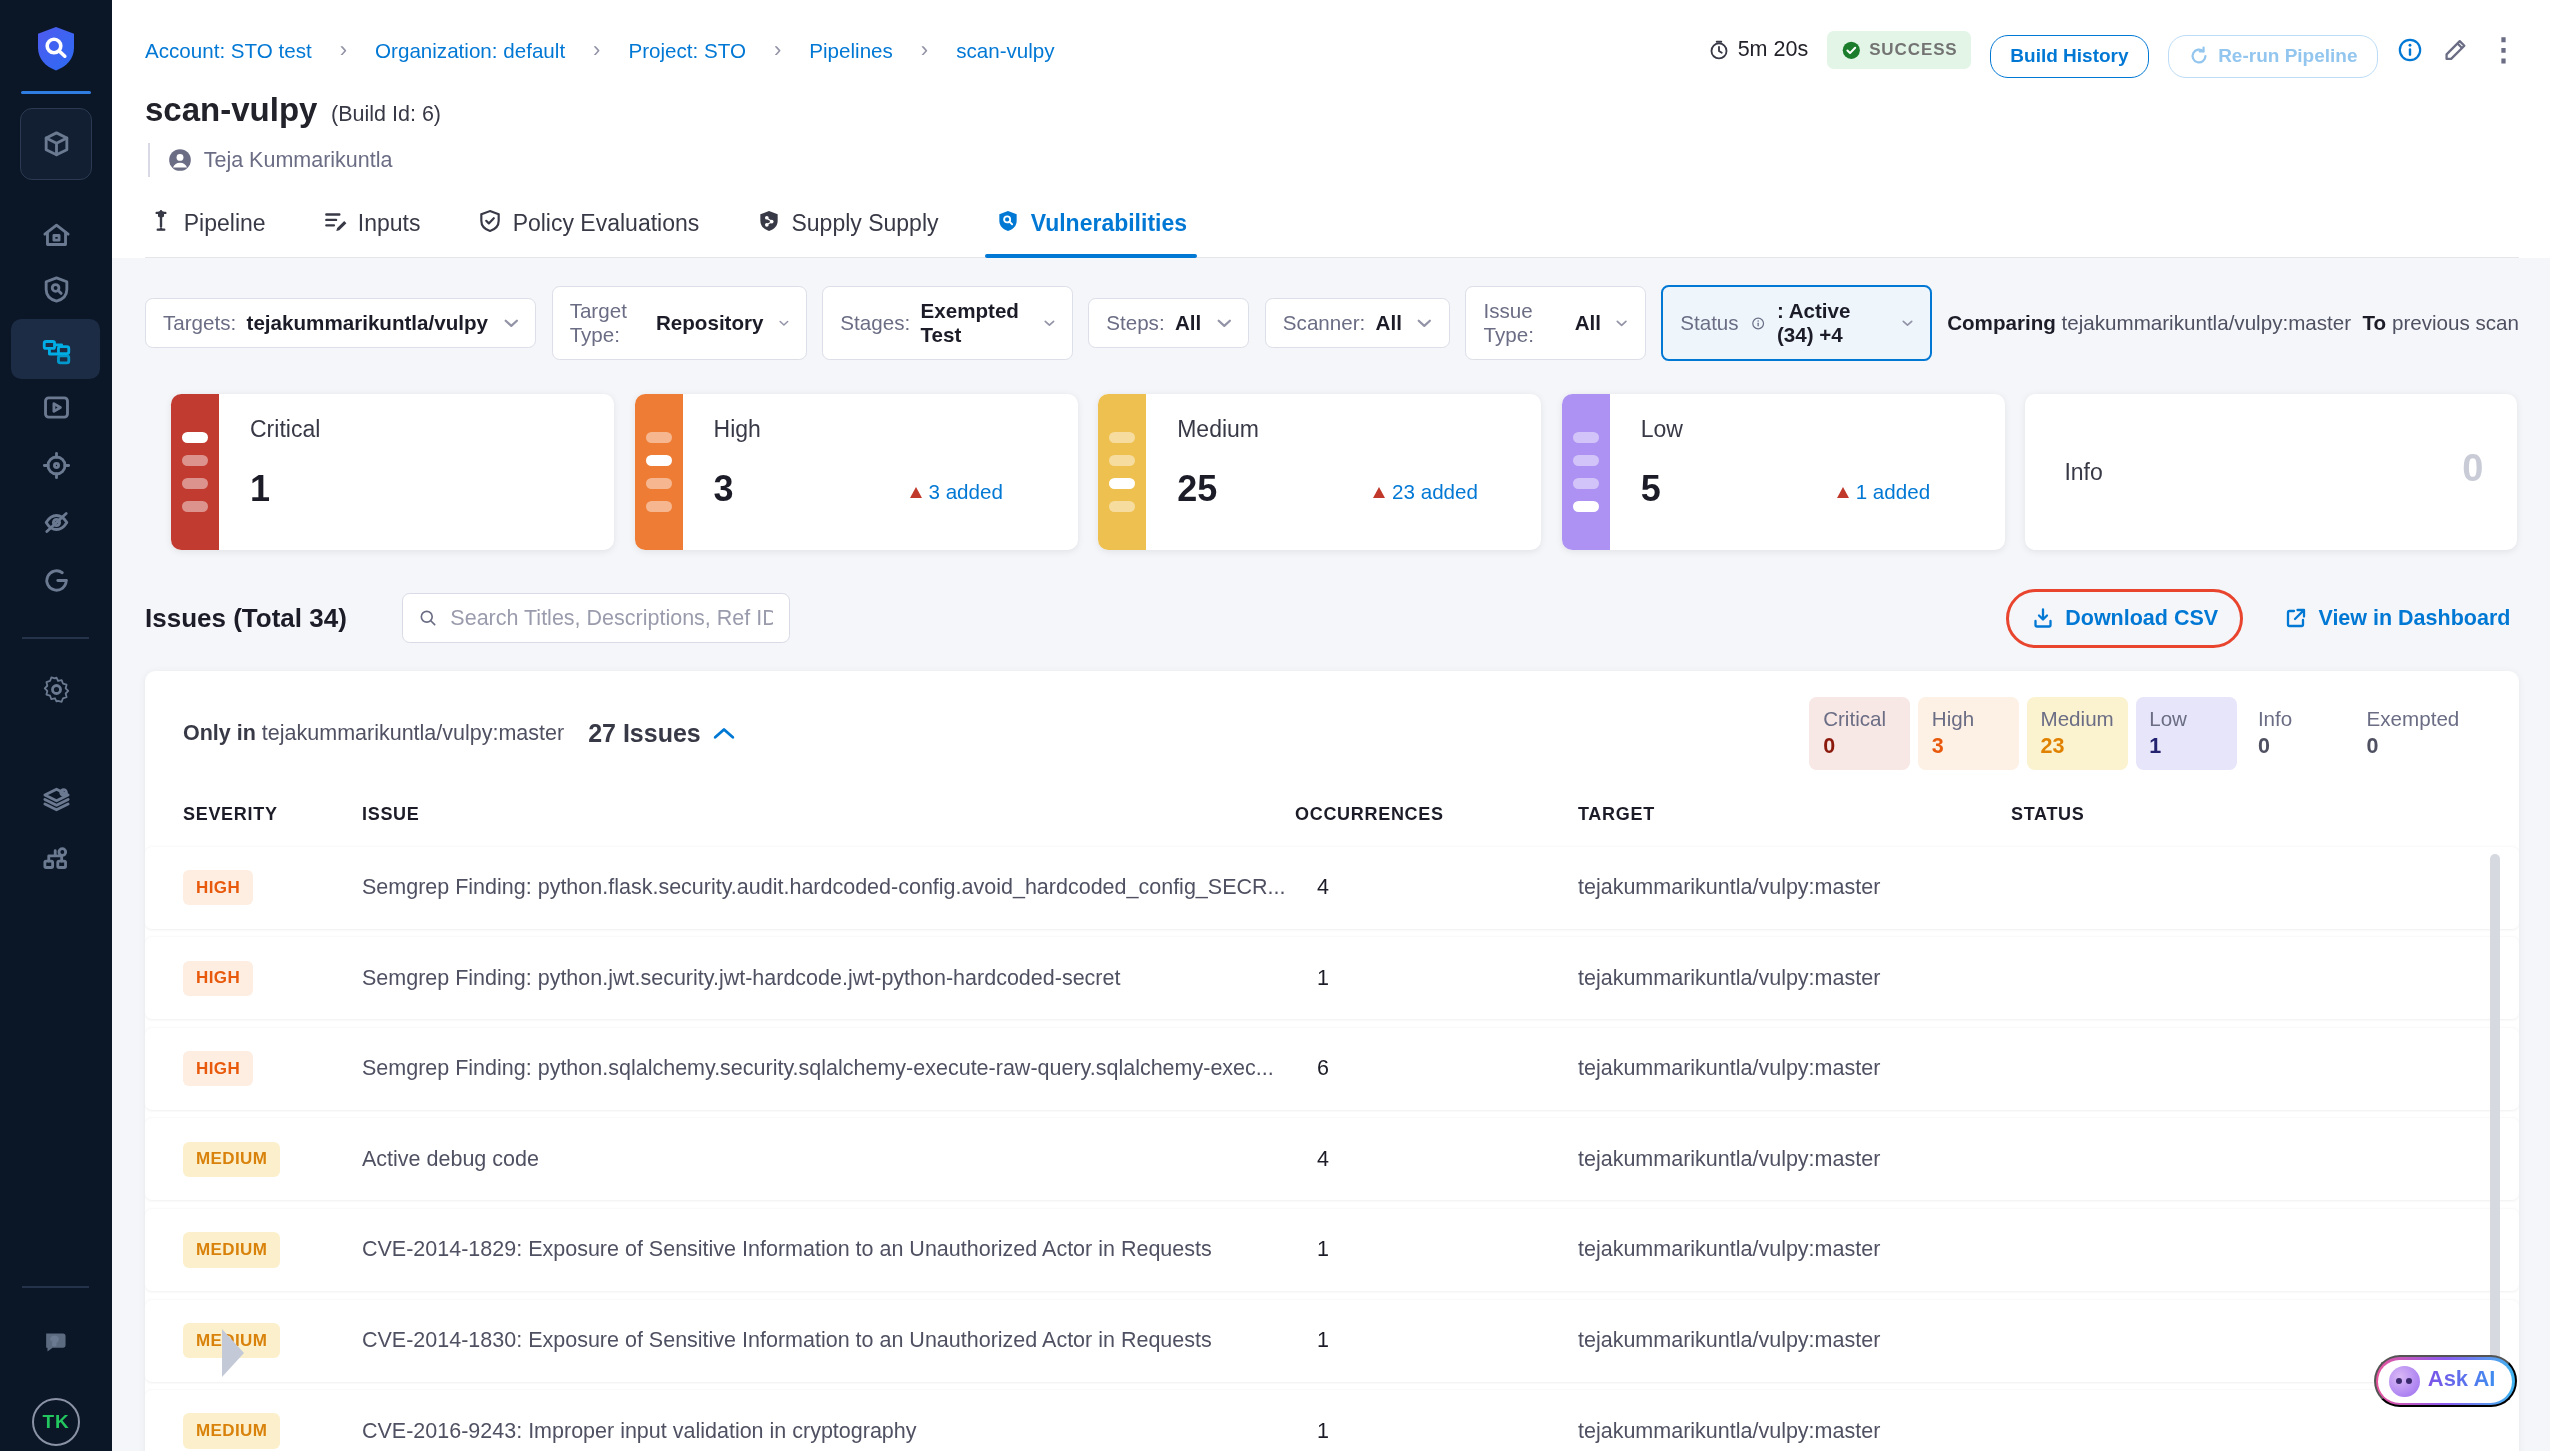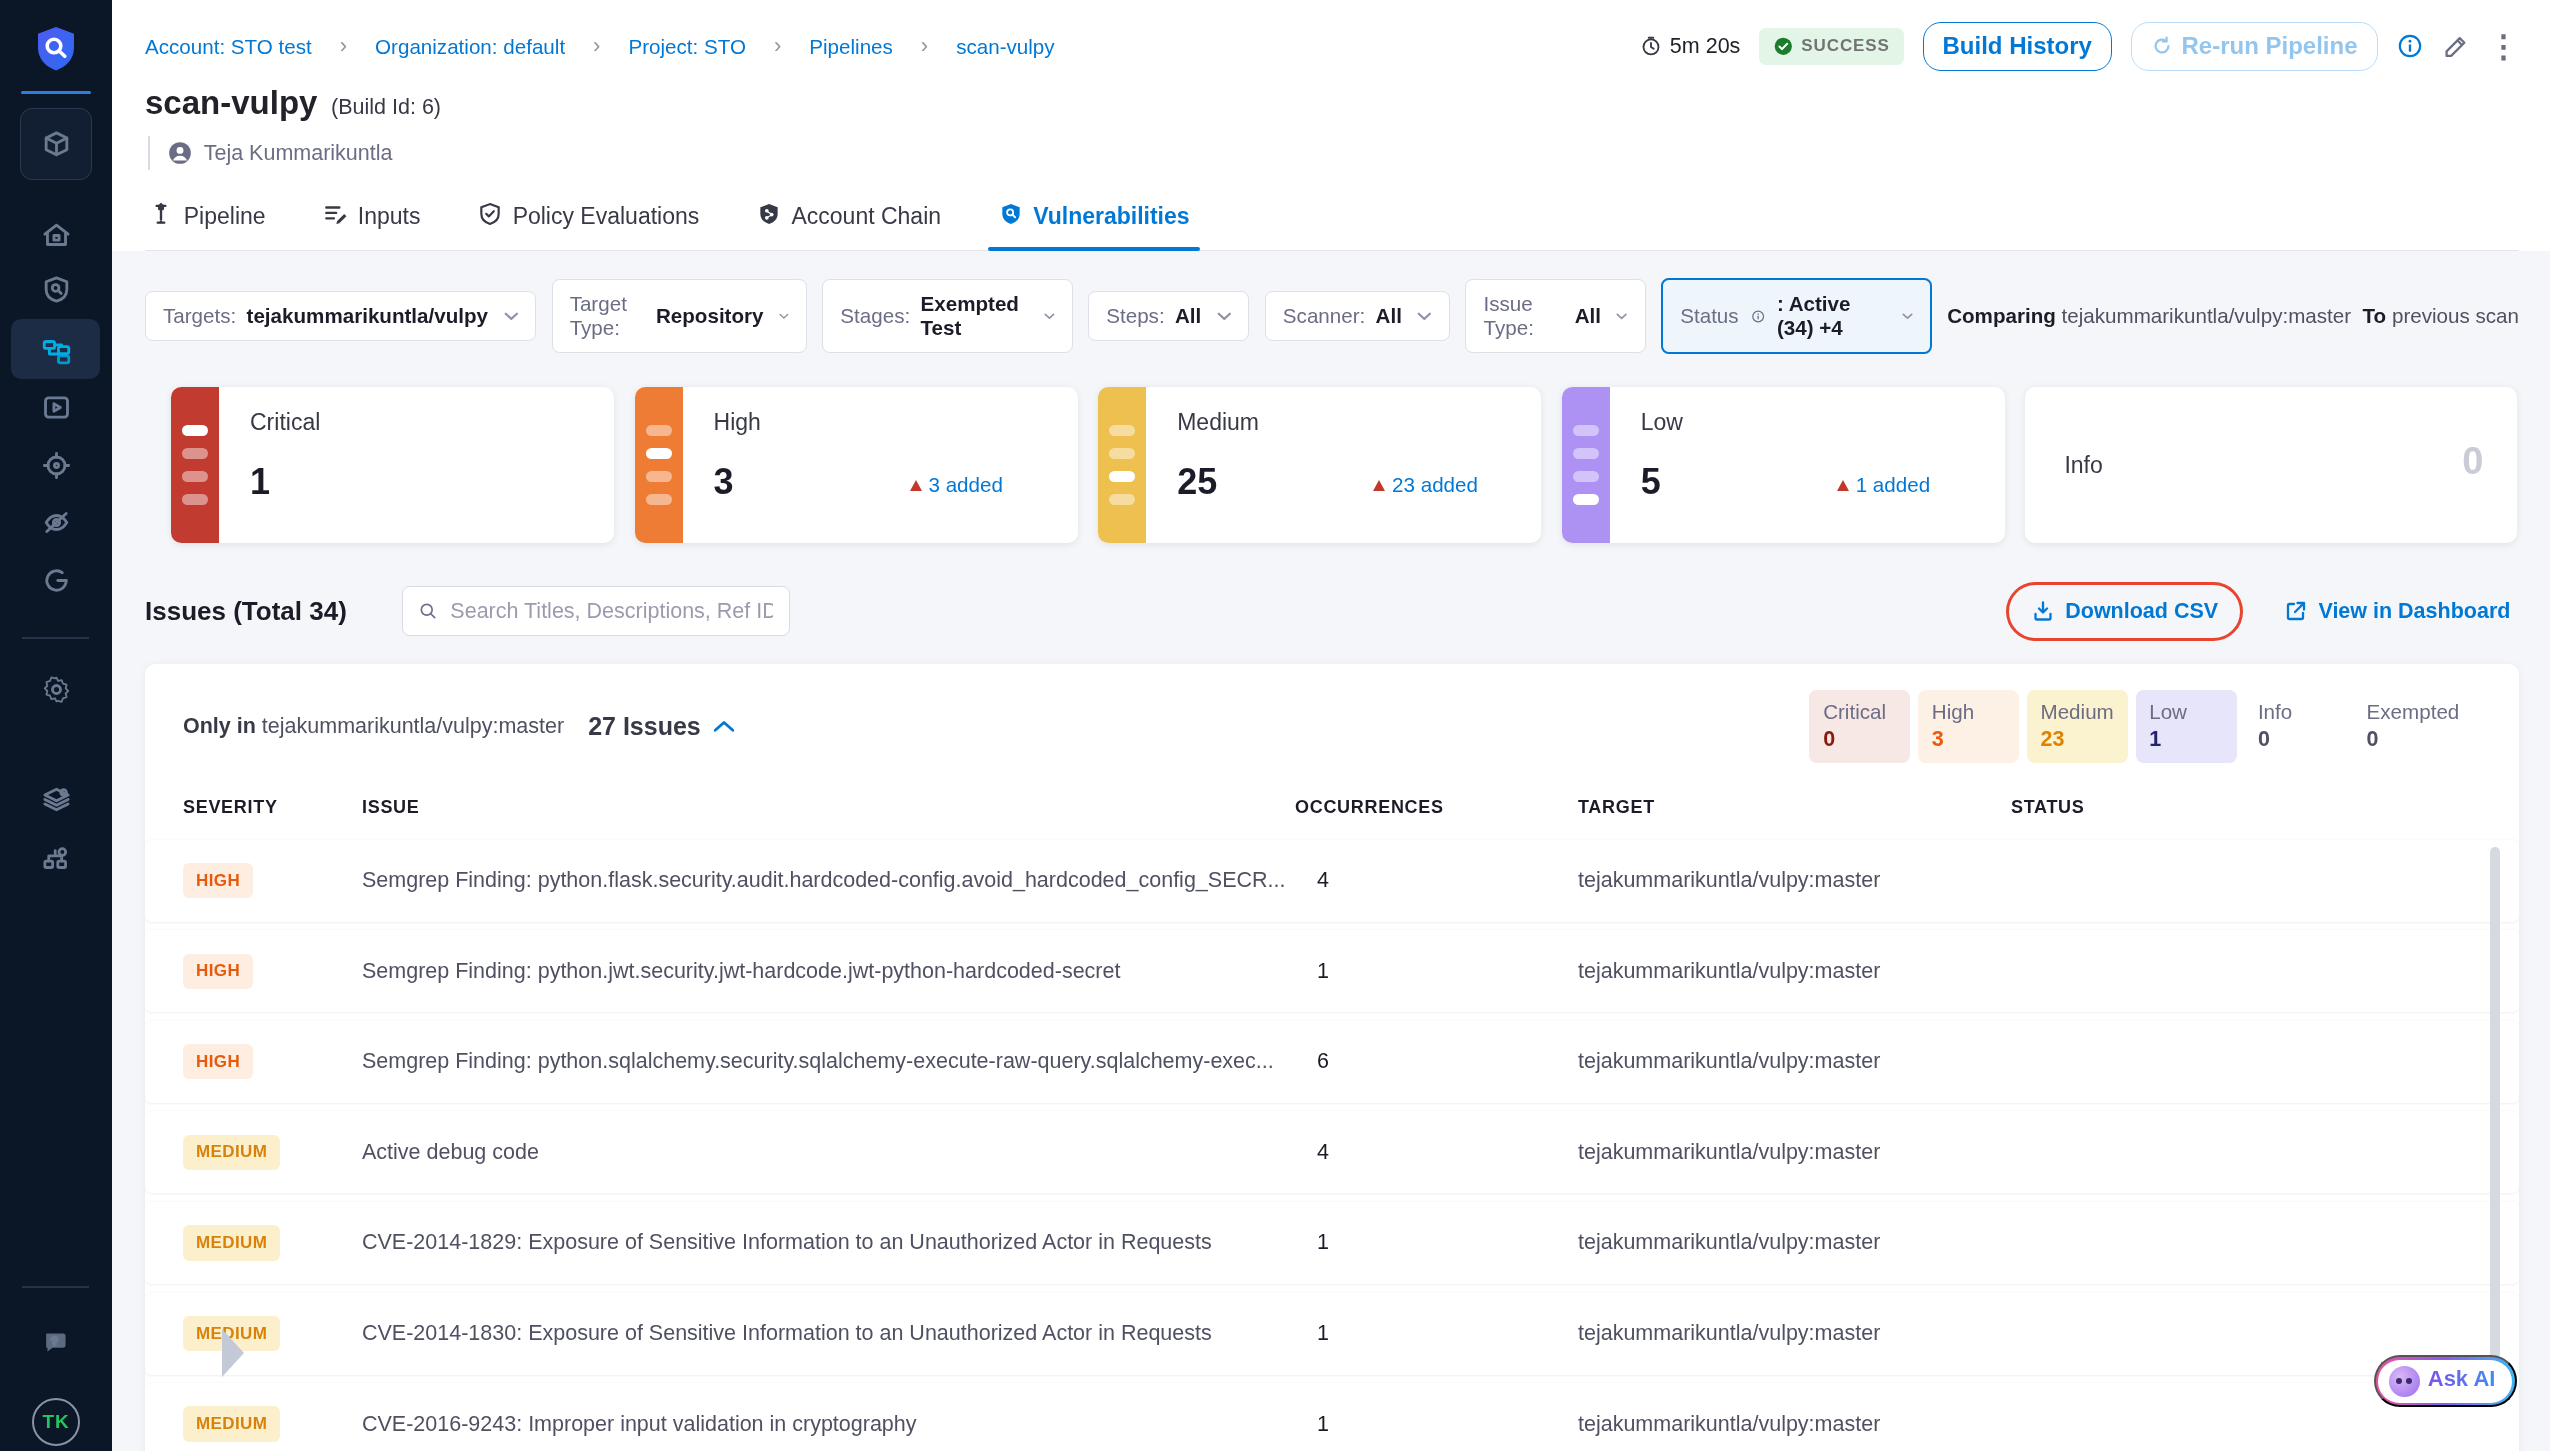--- a/index.html
+++ b/index.html
@@ -22,21 +22,21 @@
   
   .main { position:relative; flex:1; height:1451px; background:#f4f6f9; }
   .topbar-wrap { background:#ffffff; padding:0 31px 0 33px; }
   .crumb-row { display:flex; align-items:center; padding-top:22px; }
   .crumbs { display:flex; align-items:flex-end; gap:28px; font-size:20.6px; }
   .crumb { color:#0278d5; cursor:pointer; }
   .crumb-sep { color:#9293a6; font-size:22px; }
   .top-actions { margin-left:auto; display:flex; align-items:center; gap:19px; }
   .duration { display:flex; align-items:center; gap:7.7px; font-size:21.5px; color:#22222a; }
   .badge-success { display:flex; align-items:center; gap:7.7px; background:#e2f5e6; color:#737373; font-weight:bold; font-size:17px; letter-spacing:0.9px; border-radius:6.9px; padding:8.6px 13.7px; }
-  .btn { font-size:24px; font-weight:600; border-radius:18px; padding:9.4px 19px; background:#fff; cursor:pointer; display:flex; align-items:center; gap:8.6px; }
+  .btn { font-size:19px; font-weight:600; border-radius:18px; padding:9.4px 19px; background:#fff; cursor:pointer; display:flex; align-items:center; gap:8.6px;margin-top:13px; }
   .btn-primary-outline { border:1.7px solid #0278d5; color:#0278d5; }
   .btn-disabled { border:1.7px solid #bcdcf7; color:#93c6ef; }
   .icon-btn { background:none; border:none; cursor:pointer; display:flex; align-items:center; }
   .title-row { display:flex; align-items:baseline; gap:13.7px; margin-top:13.7px; }
   .page-title { font-size:33px; font-weight:bold; color:#22222a; }
   .build-id { font-size:21.5px; color:#383946; }
   .byline { display:flex; align-items:center; gap:10.3px; margin-top:13.7px; margin-left:3.4px; padding-left:17px; border-left:2.6px solid #d9dae6; color:#6b6d85; font-size:21.5px; height:34px; }
   .tabs { display:flex; align-items:flex-end; gap:50px; margin-top:22px; border-bottom:1.7px solid #e4e6ea; }
   .tab { display:flex; align-items:center; gap:9.4px; font-size:23px; color:#383946; padding:8.6px 3.4px 17px 3.4px; position:relative; cursor:pointer; }
   .tab.active { color:#0278d5; font-weight:600; }
@@ -310,21 +310,21 @@
             <span>Policy Evaluations</span>
           </div>
           <div class="tab">
             <span><svg viewBox="0 0 24 24" width="26" height="26">
                 <path d="M12 2.8l8 3v6c0 4.9-3.4 8-8 9.4-4.6-1.4-8-4.5-8-9.4v-6z" fill="#383946"></path>
                 <circle cx="10" cy="9" r="1.7" fill="#fff"></circle>
                 <circle cx="14.5" cy="12.5" r="1.7" fill="#fff"></circle>
                 <circle cx="10" cy="15.5" r="1.7" fill="#fff"></circle>
                 <path d="M10.8 10l3 1.8M13.6 13.4l-2.8 1.4" stroke="#fff" stroke-width="1.2"></path>
               </svg></span>
-            <span>Account Chain</span>
+            <span>Supply Supply</span>
           </div>
           <div class="tab active">
             <span><svg viewBox="0 0 24 24" width="26" height="26">
                 <path d="M12 2.8l8 3v6c0 4.9-3.4 8-8 9.4-4.6-1.4-8-4.5-8-9.4v-6z" fill="#0278d5"></path>
                 <circle cx="11.2" cy="10.5" r="2.8" fill="none" stroke="#fff" stroke-width="1.7"></circle>
                 <line x1="13.3" y1="12.6" x2="15.8" y2="15" stroke="#fff" stroke-width="1.7" stroke-linecap="round"></line>
               </svg></span>
             <span>Vulnerabilities</span>
           </div>
         </nav>

